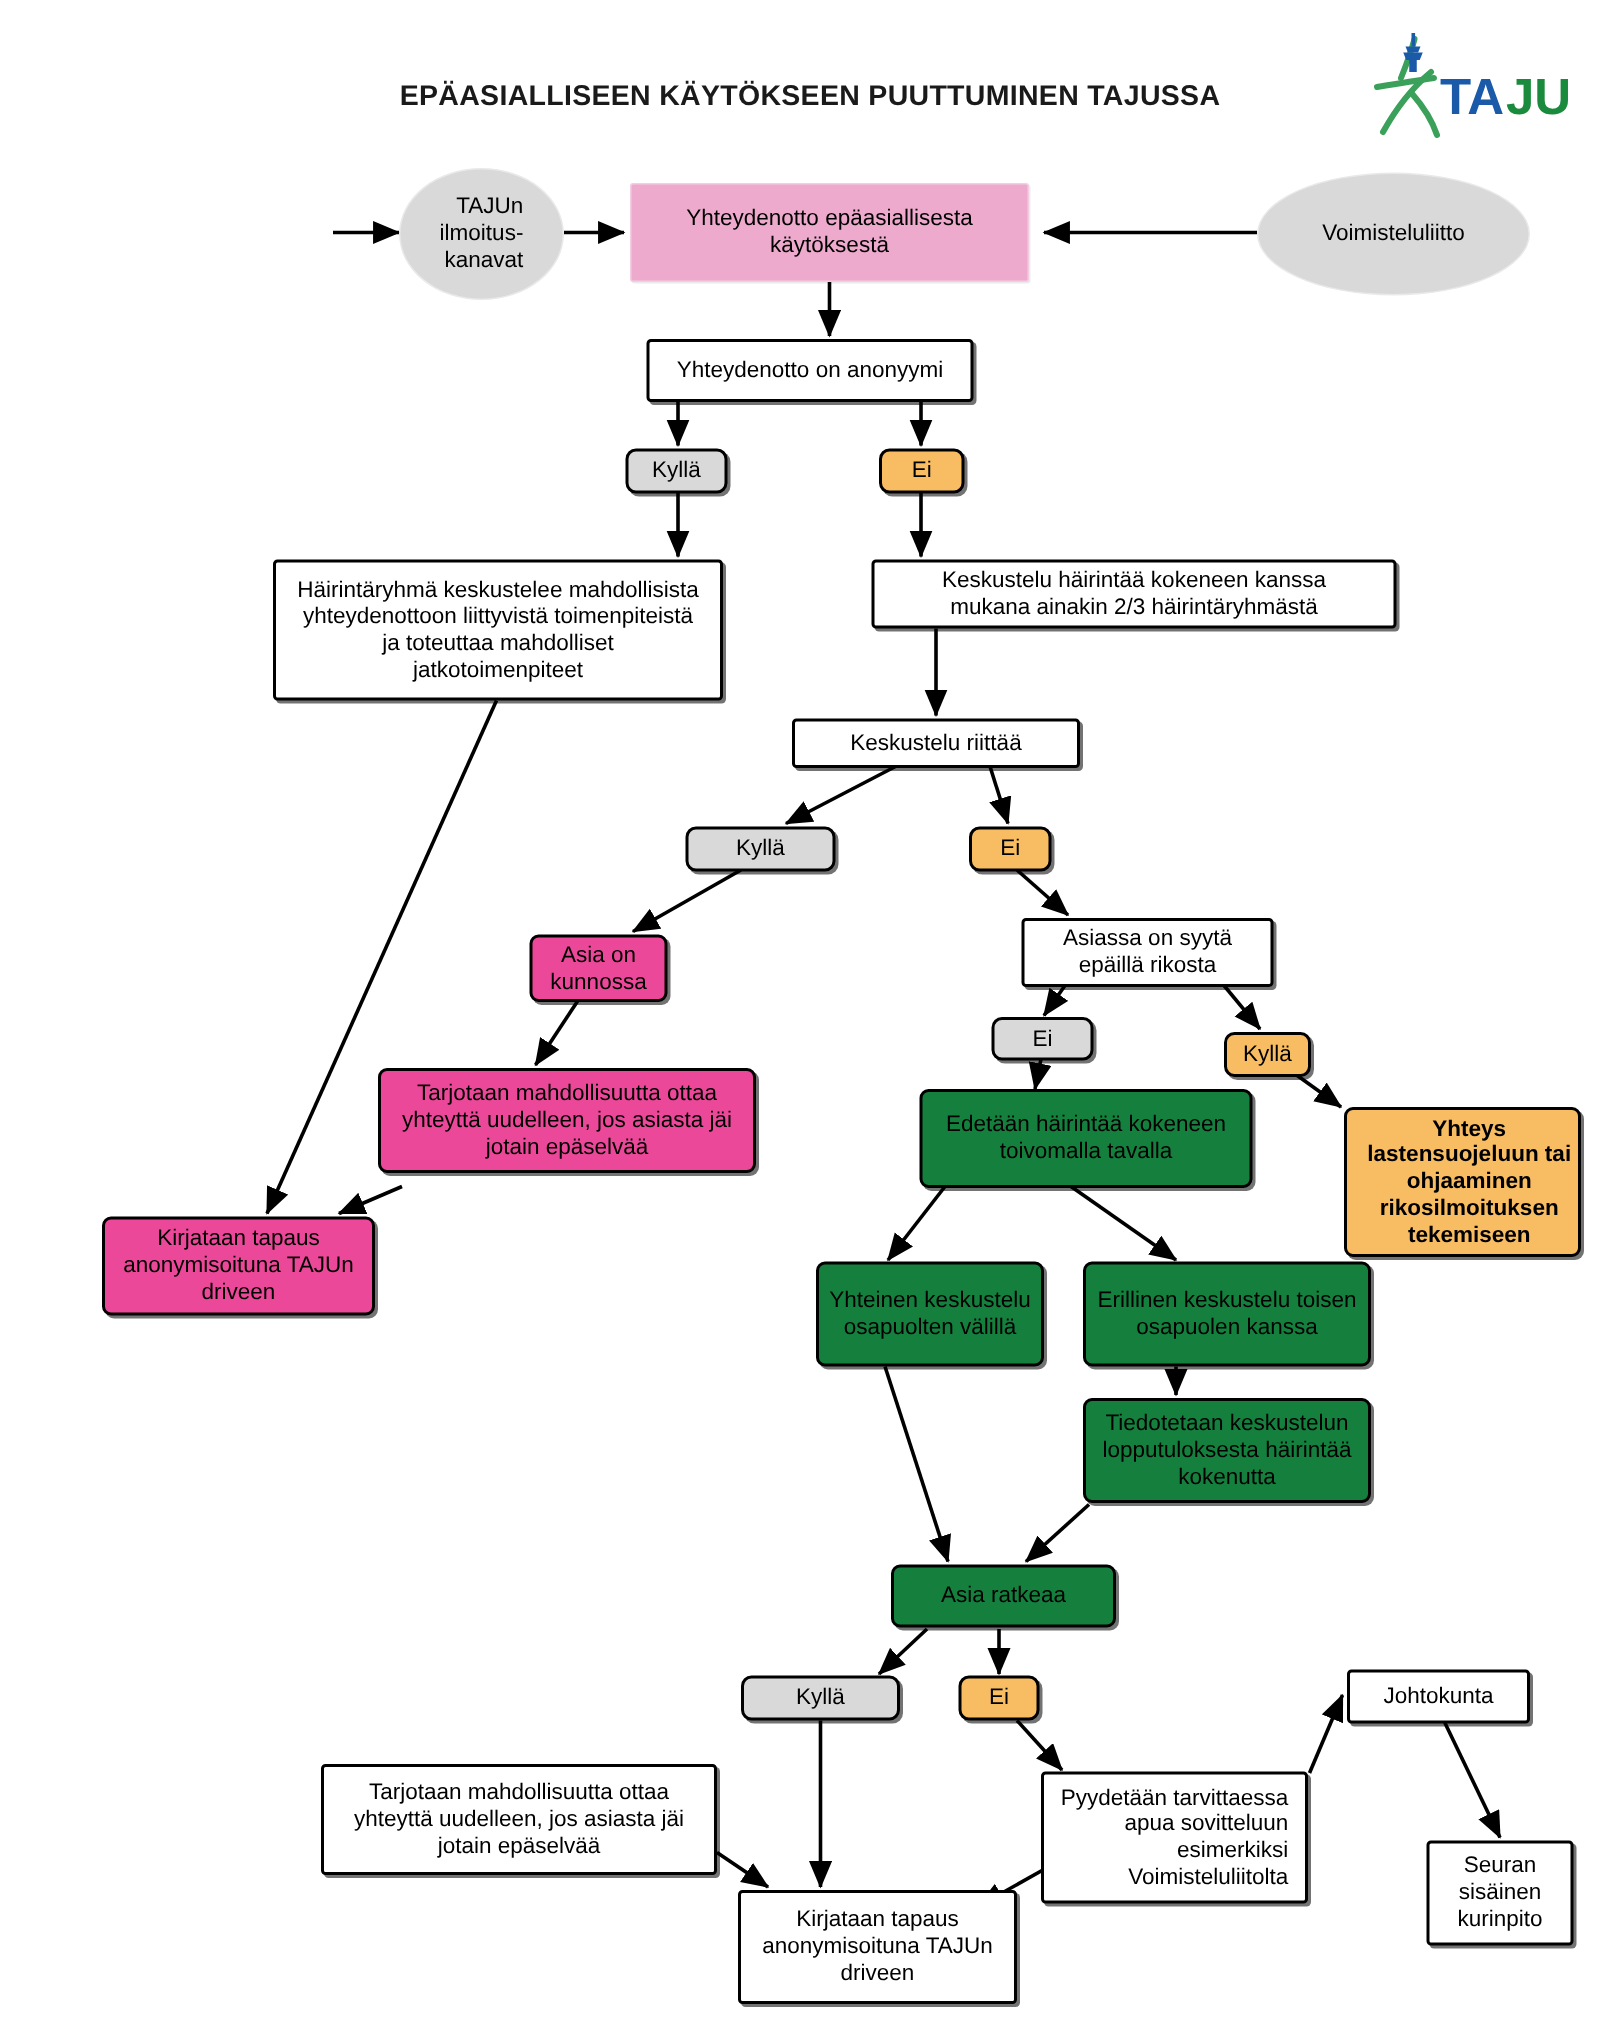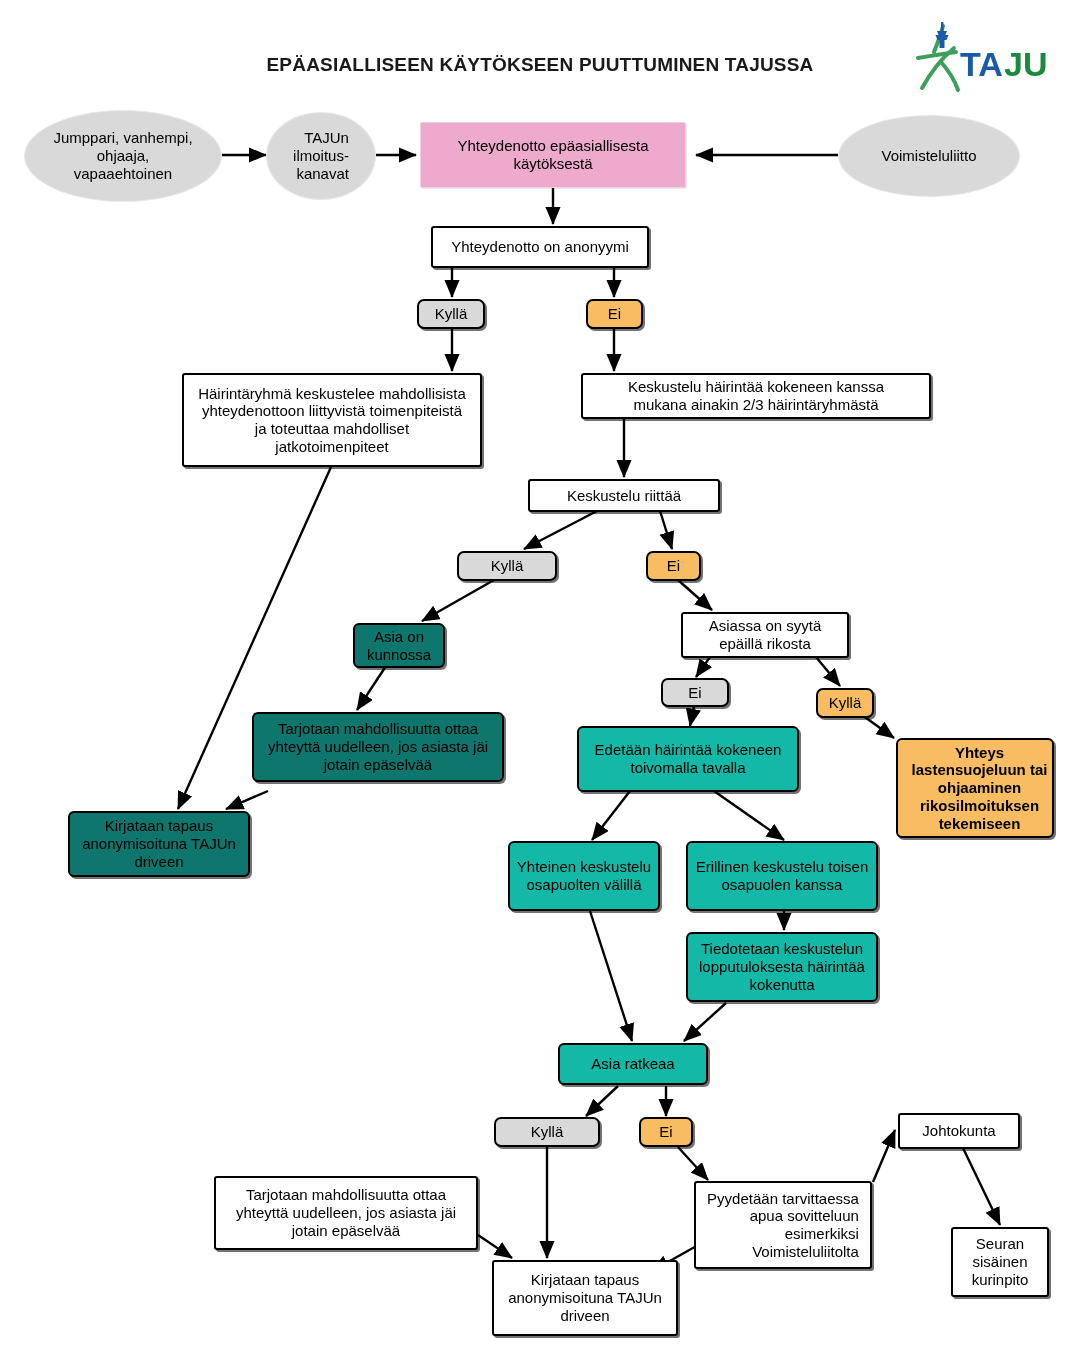--- a/index.html
+++ b/index.html
@@ -53,32 +53,33 @@
     box-shadow: 2px 2px 0 rgba(0,0,0,0.55);
   }
   .pink {
     background: #edaacd;
     border: 1px solid #f3cde3;
     border-radius: 2px;
     font-size: 15px;
     box-shadow: 1px 1px 0 rgba(0,0,0,0.08);
   }
   .teal {
-    background: #0f766e;
+    background: #ec4899;
     border: 2px solid #000000;
     border-radius: 6px;
     font-size: 15px;
     box-shadow: 2px 2px 0 rgba(0,0,0,0.55);
   }
   .blue {
-    background: #14b8a6;
+    background: #15803d;
     border: 2px solid #000000;
     border-radius: 6px;
     font-size: 15px;
     box-shadow: 2px 2px 0 rgba(0,0,0,0.55);
+    margin-left: 36px;
   }
   .orange-box {
     background: #f8bd62;
     border: 2px solid #000000;
     border-radius: 6px;
     font-size: 15px;
     font-weight: bold;
     box-shadow: 2px 2px 0 rgba(0,0,0,0.55);
     padding-left: 13px;
   }
@@ -208,25 +209,20 @@
       <line x1="678" y1="1147" x2="708" y2="1180"></line>
 
       <line x1="700" y1="1244" x2="652" y2="1271"></line>
 
       <line x1="873" y1="1182" x2="895" y2="1130"></line>
 
       <line x1="963" y1="1148" x2="1000" y2="1225"></line>
     </g>
   </svg>
 
-  <div class="node ellipse" style="left:24px;  top:110px; width:198px; height:92px;">
-    <span>Jumppari, vanhempi,
-ohjaaja,
-vapaaehtoinen</span>
-  </div>
 
   <div class="node ellipse" style="left:266px; top:112px; width:110px; height:88px;text-align:right;">
     <span>TAJUn
 ilmoitus-
 kanavat</span>
   </div>
 
   <div class="node pink" style="left:420px; top:122px; width:266px; height:66px;">
     <span>Yhteydenotto epäasiallisesta
 käytöksestä</span>

